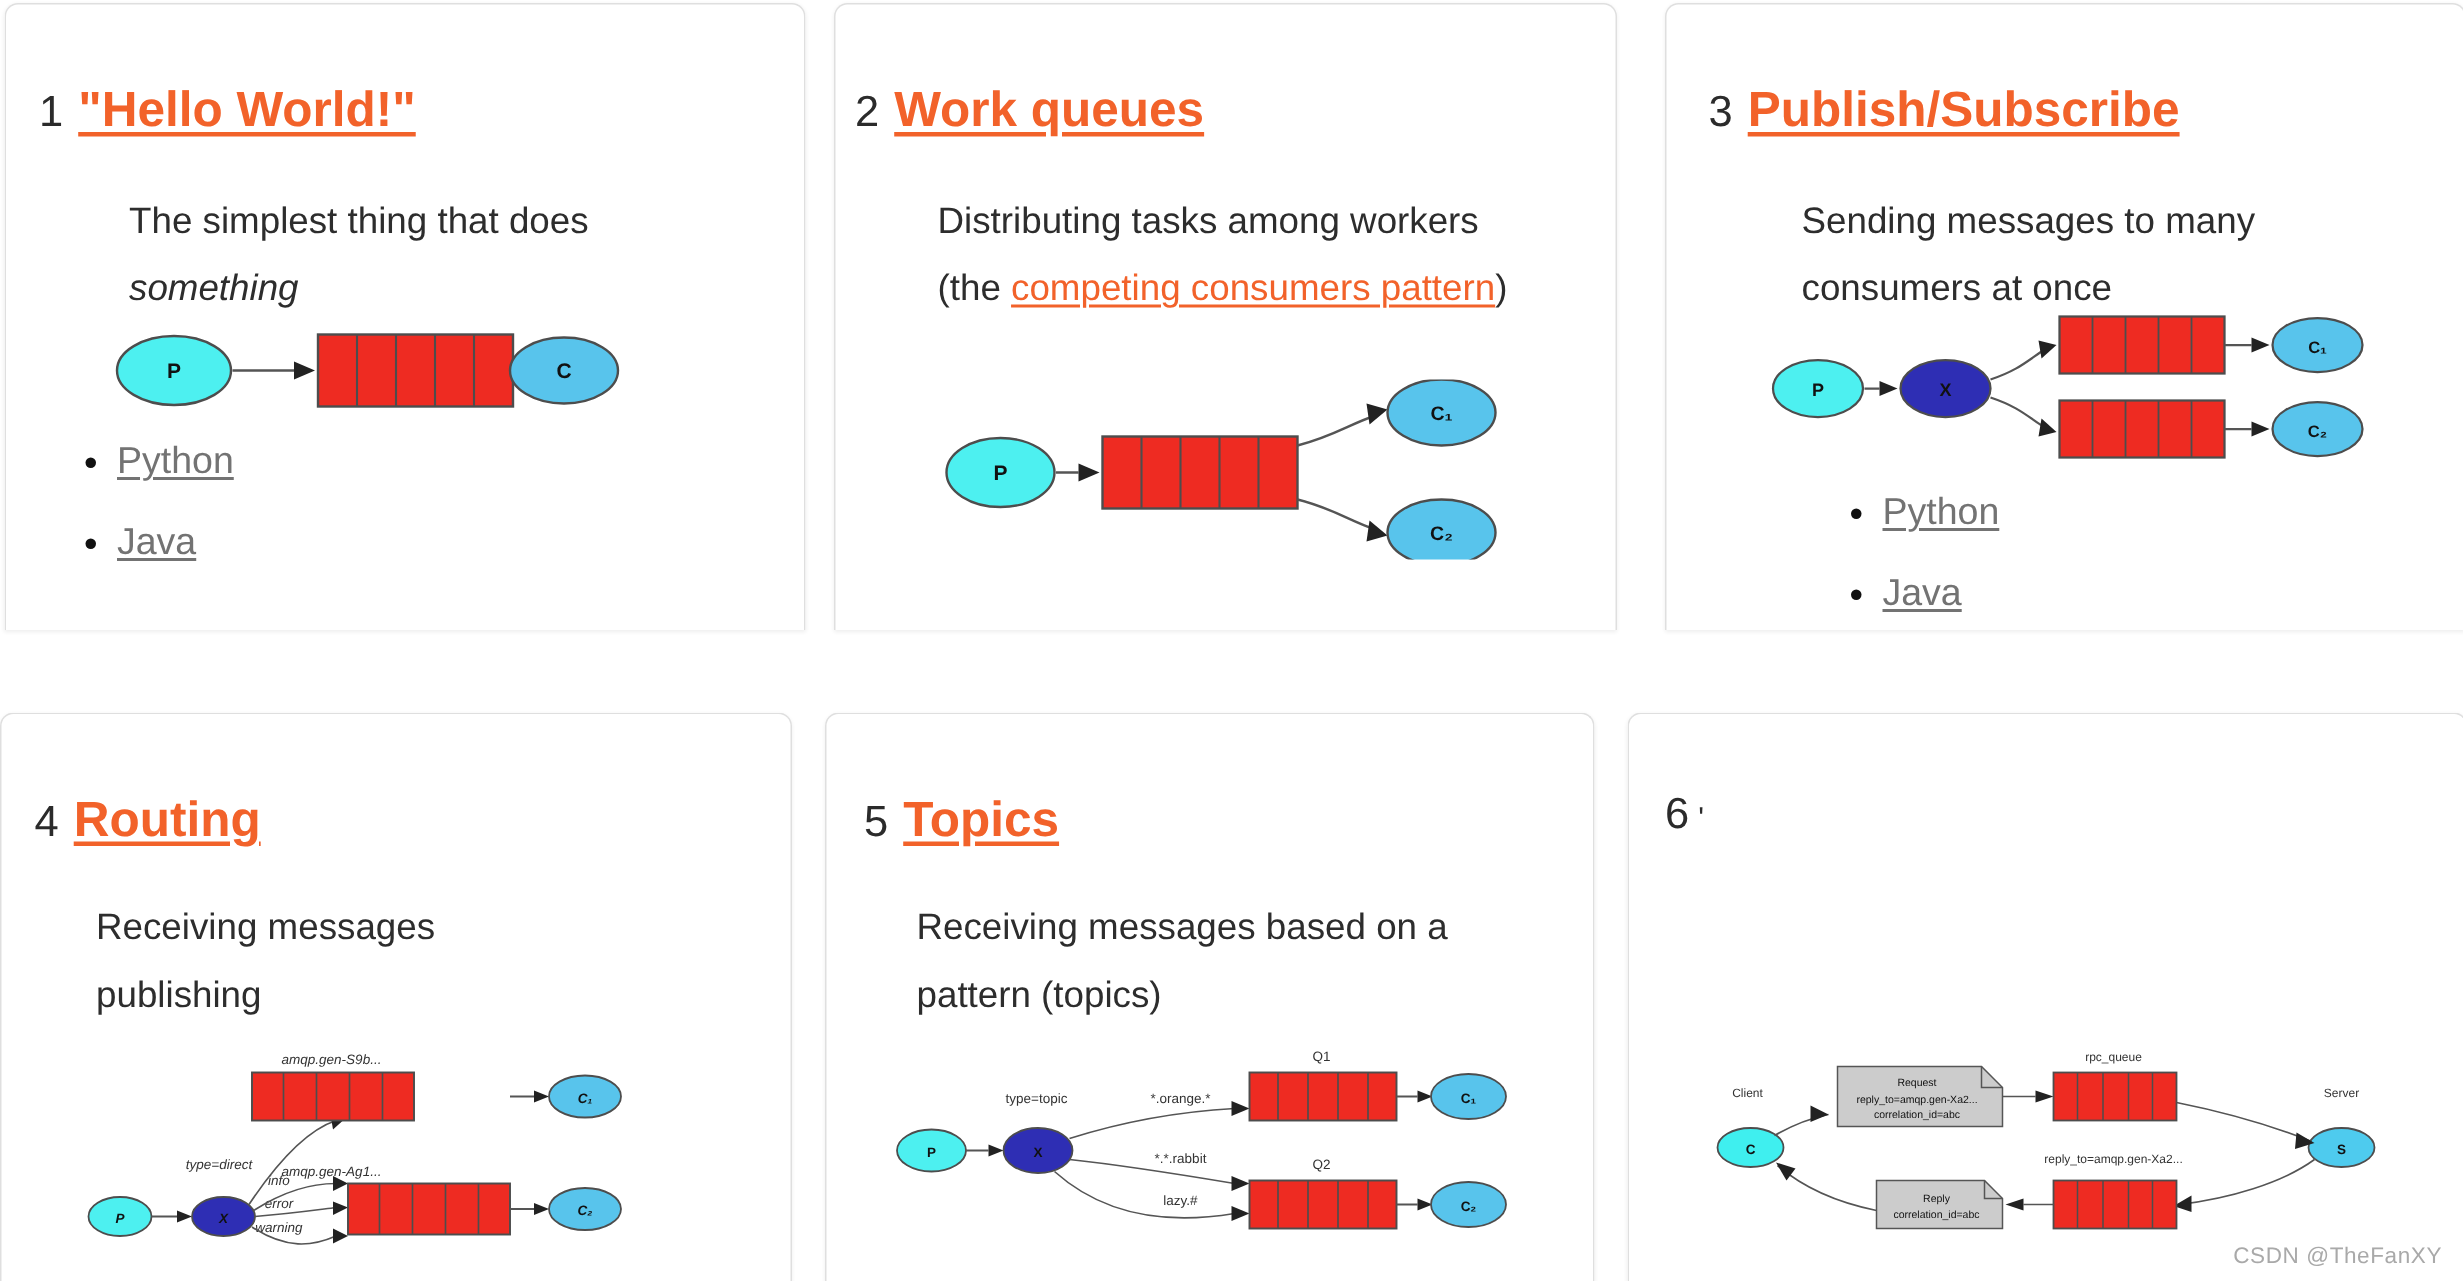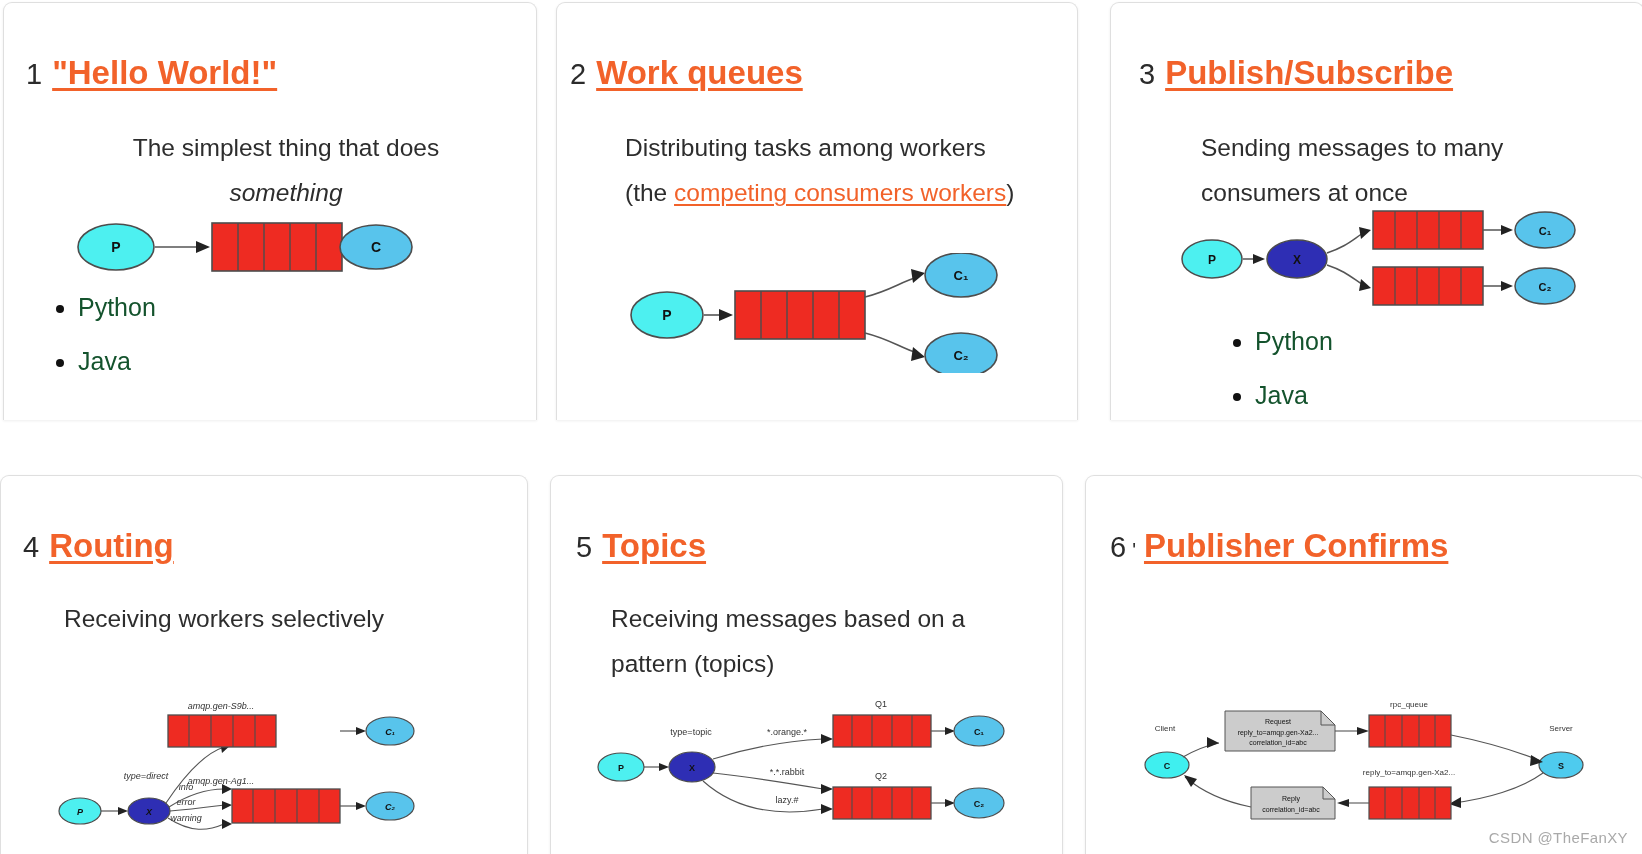--- a/index.html
+++ b/index.html
@@ -92,21 +92,21 @@
     white-space: nowrap;
   }
 
   .desc {
     position: absolute;
     font-size: 24.5px;
     line-height: 1.85;
     color: #2d2d2d;
     font-weight: 400;
   }
-  #card-1 .desc { left: 72px;  top: 122px; width: 420px; text-align: center; }
+  #card-1 .desc { left: 82px;  top: 122px; width: 420px; }
   #card-2 .desc { left: 68px;  top: 122px; width: 400px; }
   #card-3 .desc { left: 78px;  top: 122px; width: 420px; margin-left: 12px; }
   #card-4 .desc { left: 63px;  top: 120px; width: 340px; }
   #card-5 .desc { left: 60px;  top: 120px; width: 400px; }
   #card-6 .desc { left: 62px;  top: 118px; width: 400px; }
 
   .desc em { font-style: italic; }
   .inline-link {
     color: #F2622A;
     text-decoration: underline;
@@ -118,21 +118,22 @@
   .bullets {
     position: absolute;
     margin: 0;
     padding-left: 34px;
     list-style: disc;
     font-size: 25px;
     line-height: 2.15;
   }
   .bullets li { color: #111; }
   .bullets a {
-    color: #14532d;
+    color: #737373;
+    text-decoration: underline;
     text-underline-offset: 3px;
     text-decoration-thickness: 2px;
     cursor: pointer;
     text-align: center;
   }
   #card-1 .bullets { left: 40px;  top: 278px; }
   #card-3 .bullets { left: 110px; top: 312px; }
 
   
   .diagram { position: absolute; }
@@ -197,21 +198,21 @@
       </div>
     </div>
 
     <div class="card" id="card-2">
       <div class="card-inner">
         <div class="title-line">
           <span class="title-num">2</span>
           <span class="title-link">Work queues</span>
         </div>
         <div class="desc">
-          <span>Distributing tasks among workers (the </span><a class="inline-link">competing consumers workers</a><span>)</span>
+          <span>Distributing tasks among workers (the </span><a class="inline-link">competing consumers pattern</a><span>)</span>
         </div>
         <div class="diagram">
           <svg width="390" height="120" viewBox="0 0 390 120">
             <ellipse cx="40" cy="62" rx="36" ry="23" fill="#4DF0F0" stroke="#4d4d4d" stroke-width="1.6"></ellipse>
             <text x="40" y="67" text-anchor="middle" font-family="Liberation Sans, sans-serif" font-size="14" font-weight="700" fill="#111">P</text>
             <line x1="77" y1="62" x2="92" y2="62" stroke="#555" stroke-width="1.6"></line>
             <polygon points="92,56 106,62 92,68" fill="#222"></polygon>
             <g>
               <rect x="108" y="38" width="130" height="48" fill="#EE2B22" stroke="#4d4d4d" stroke-width="1.6"></rect>
               <line x1="134" y1="38" x2="134" y2="86" stroke="#4d4d4d" stroke-width="1.4"></line>
@@ -284,21 +285,21 @@
   </div>
 
   <div class="row" id="row-2">
 
     <div class="card" id="card-4">
       <div class="card-inner">
         <div class="title-line">
           <span class="title-num">4</span>
           <span class="title-link">Routing</span>
         </div>
-        <div class="desc">Receiving workers selectively</div>
+        <div class="desc">Receiving messages publishing</div>
         <div class="diagram">
           <svg width="410" height="160" viewBox="0 0 410 160">
             <text x="165" y="18" text-anchor="middle" font-family="Liberation Sans, sans-serif" font-size="9" fill="#333">amqp.gen-S9b...</text>
             <text x="165" y="93" text-anchor="middle" font-family="Liberation Sans, sans-serif" font-size="9" fill="#333">amqp.gen-Ag1...</text>
             <text x="90" y="88" text-anchor="middle" font-family="Liberation Sans, sans-serif" font-size="9" fill="#333">type=direct</text>
             <text x="130" y="48" text-anchor="middle" font-family="Liberation Sans, sans-serif" font-size="9" fill="#333">error</text>
             <text x="130" y="99" text-anchor="middle" font-family="Liberation Sans, sans-serif" font-size="9" fill="#333">info</text>
             <text x="130" y="114" text-anchor="middle" font-family="Liberation Sans, sans-serif" font-size="9" fill="#333">error</text>
             <text x="130" y="130" text-anchor="middle" font-family="Liberation Sans, sans-serif" font-size="9" fill="#333">warning</text>
 
@@ -405,21 +406,20 @@
           </svg>
         </div>
       </div>
     </div>
 
     <div class="card" id="card-6">
       <div class="card-inner">
         <div class="title-line">
           <span class="title-num">6</span>
           <span class="title-tick">'</span>
-          <span class="title-link">Publisher Confirms</span>
         </div>
         <div class="diagram">
           <svg width="460" height="140" viewBox="0 0 460 140">
             <text x="24" y="40" text-anchor="middle" font-family="Liberation Sans, sans-serif" font-size="8" fill="#333">Client</text>
             <text x="420" y="40" text-anchor="middle" font-family="Liberation Sans, sans-serif" font-size="8" fill="#333">Server</text>
             <text x="268" y="16" text-anchor="middle" font-family="Liberation Sans, sans-serif" font-size="8" fill="#333">rpc_queue</text>
             <text x="268" y="84" text-anchor="middle" font-family="Liberation Sans, sans-serif" font-size="8" fill="#333">reply_to=amqp.gen-Xa2...</text>
 
             <g>
               <path d="M84,20 L180,20 L194,34 L194,60 L84,60 Z" fill="#CCCCCC" stroke="#555" stroke-width="1"></path>

